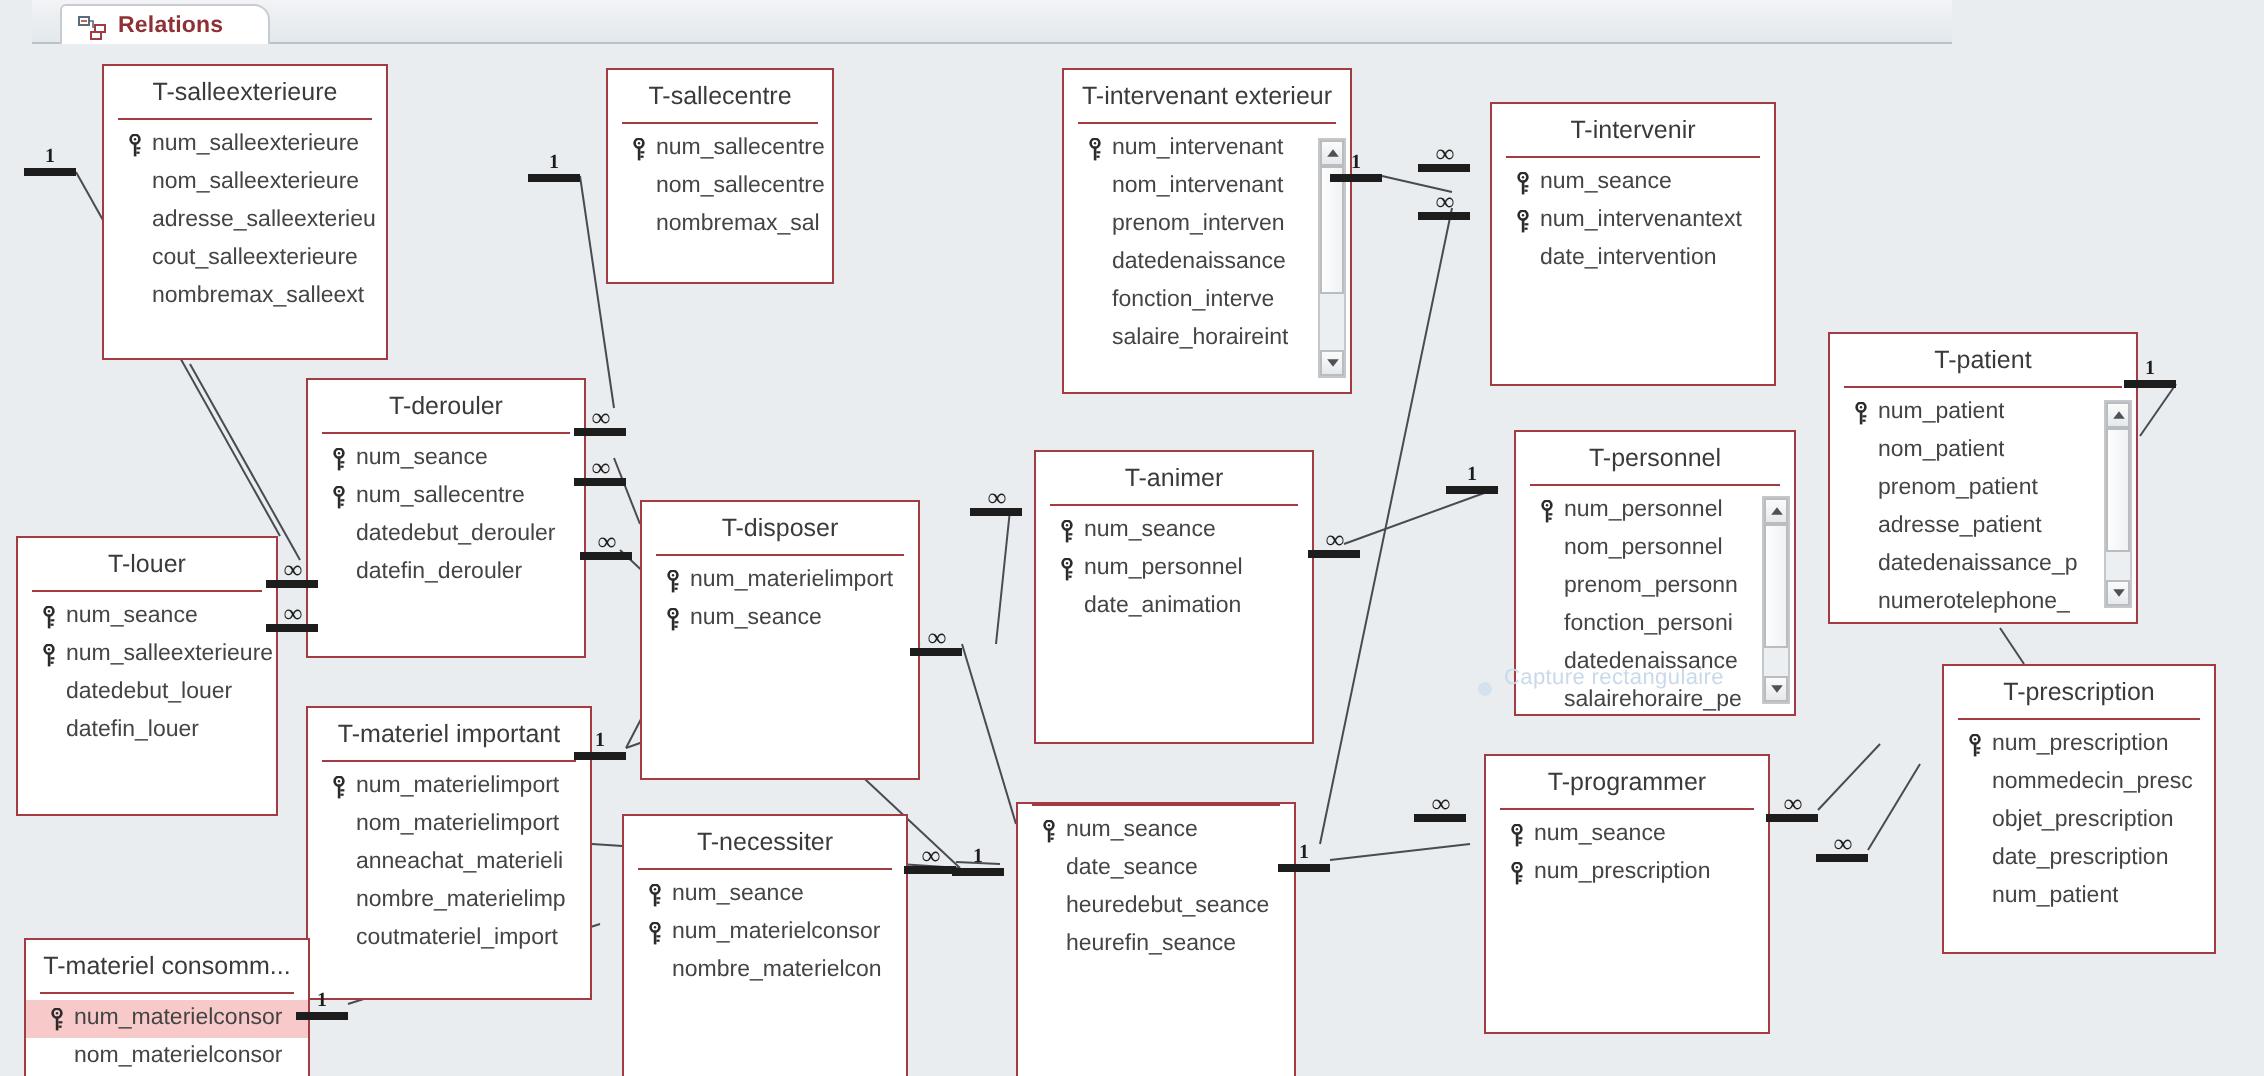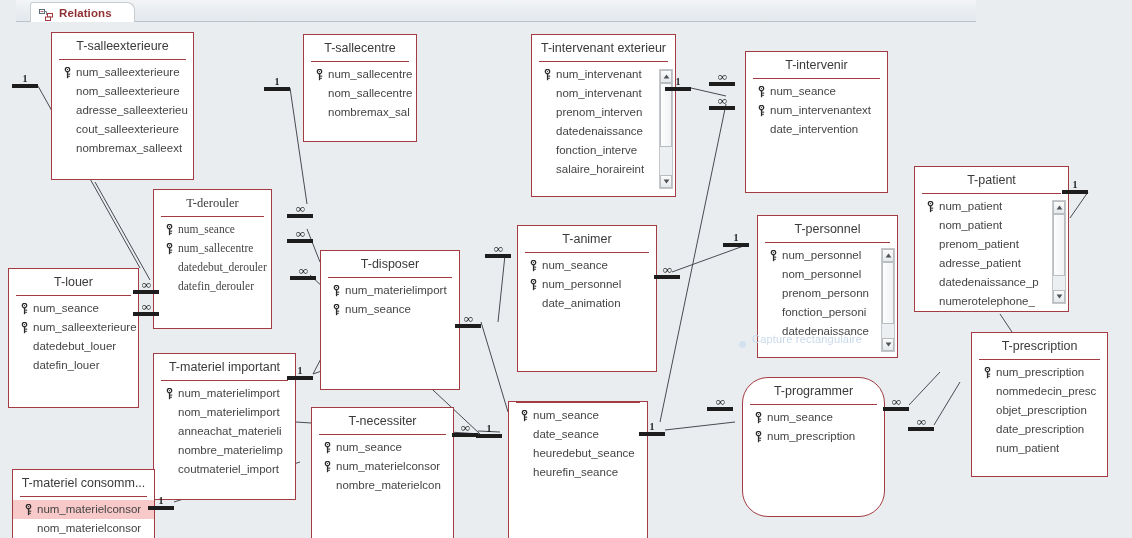--- a/index.html
+++ b/index.html
@@ -343,21 +343,21 @@
           <div style="flex: 1 1 0%; position: relative;">
             <div class="sthumb" style="top: 0px; height: 62px;"></div>
           </div>
           <div class="sbtn">
             <svg width="7" height="5" viewBox="0 0 7 5">
               <path d="M3.5 4.4 L0.6 0.6 L6.4 0.6 Z" fill="#4d5256"></path>
             </svg>
           </div>
         </div>
       </div>
-      <div class="tbl" style="left: 153px; top: 167px; width: 119px; height: 140px; font-family: Liberation Serif, serif;">
+      <div class="tbl" style="left: 153px; top: 167px; width: 140px; height: 140px;">
         <div class="title">T-derouler</div>
         <div class="rule"></div>
         <div class="fields">
           <div class="fld">
             <span class="keyslot">
               <svg width="9" height="12" viewBox="0 0 9 12">
                 <circle cx="4.5" cy="2.6" r="2.2" fill="none" stroke="#2b2b2b" stroke-width="1.3"></circle>
                 <circle cx="4.5" cy="2.6" r="0.6" fill="#2b2b2b"></circle>
                 <rect x="3.9" y="4.6" width="1.3" height="6.6" fill="#2b2b2b"></rect>
                 <rect x="5.2" y="6.6" width="2" height="1.1" fill="#2b2b2b"></rect>
@@ -412,20 +412,24 @@
             <span class="keyslot"></span>
             <span class="fname">prenom_personn</span>
           </div>
           <div class="fld">
             <span class="keyslot"></span>
             <span class="fname">fonction_personi</span>
           </div>
           <div class="fld">
             <span class="keyslot"></span>
             <span class="fname">datedenaissance</span>
+          </div>
+          <div class="fld">
+            <span class="keyslot"></span>
+            <span class="fname">salairehoraire_pe</span>
           </div>
         </div>
         <div class="vscroll" style="top: 32px; height: 104px;">
           <div class="sbtn">
             <svg width="7" height="5" viewBox="0 0 7 5">
               <path d="M3.5 0.6 L6.4 4.4 L0.6 4.4 Z" fill="#4d5256"></path>
             </svg>
           </div>
           <div style="flex: 1 1 0%; position: relative;">
             <div class="sthumb" style="top: 0px; height: 62px;"></div>
@@ -600,21 +604,21 @@
           <div class="fld">
             <span class="keyslot"></span>
             <span class="fname">nombre_materielimp</span>
           </div>
           <div class="fld">
             <span class="keyslot"></span>
             <span class="fname">coutmateriel_import</span>
           </div>
         </div>
       </div>
-      <div class="tbl" style="left: 742px; top: 355px; width: 143px; height: 140px; border-radius: 26px;">
+      <div class="tbl" style="left: 742px; top: 355px; width: 143px; height: 140px;">
         <div class="title">T-programmer</div>
         <div class="rule"></div>
         <div class="fields">
           <div class="fld">
             <span class="keyslot">
               <svg width="9" height="12" viewBox="0 0 9 12">
                 <circle cx="4.5" cy="2.6" r="2.2" fill="none" stroke="#2b2b2b" stroke-width="1.3"></circle>
                 <circle cx="4.5" cy="2.6" r="0.6" fill="#2b2b2b"></circle>
                 <rect x="3.9" y="4.6" width="1.3" height="6.6" fill="#2b2b2b"></rect>
                 <rect x="5.2" y="6.6" width="2" height="1.1" fill="#2b2b2b"></rect>

